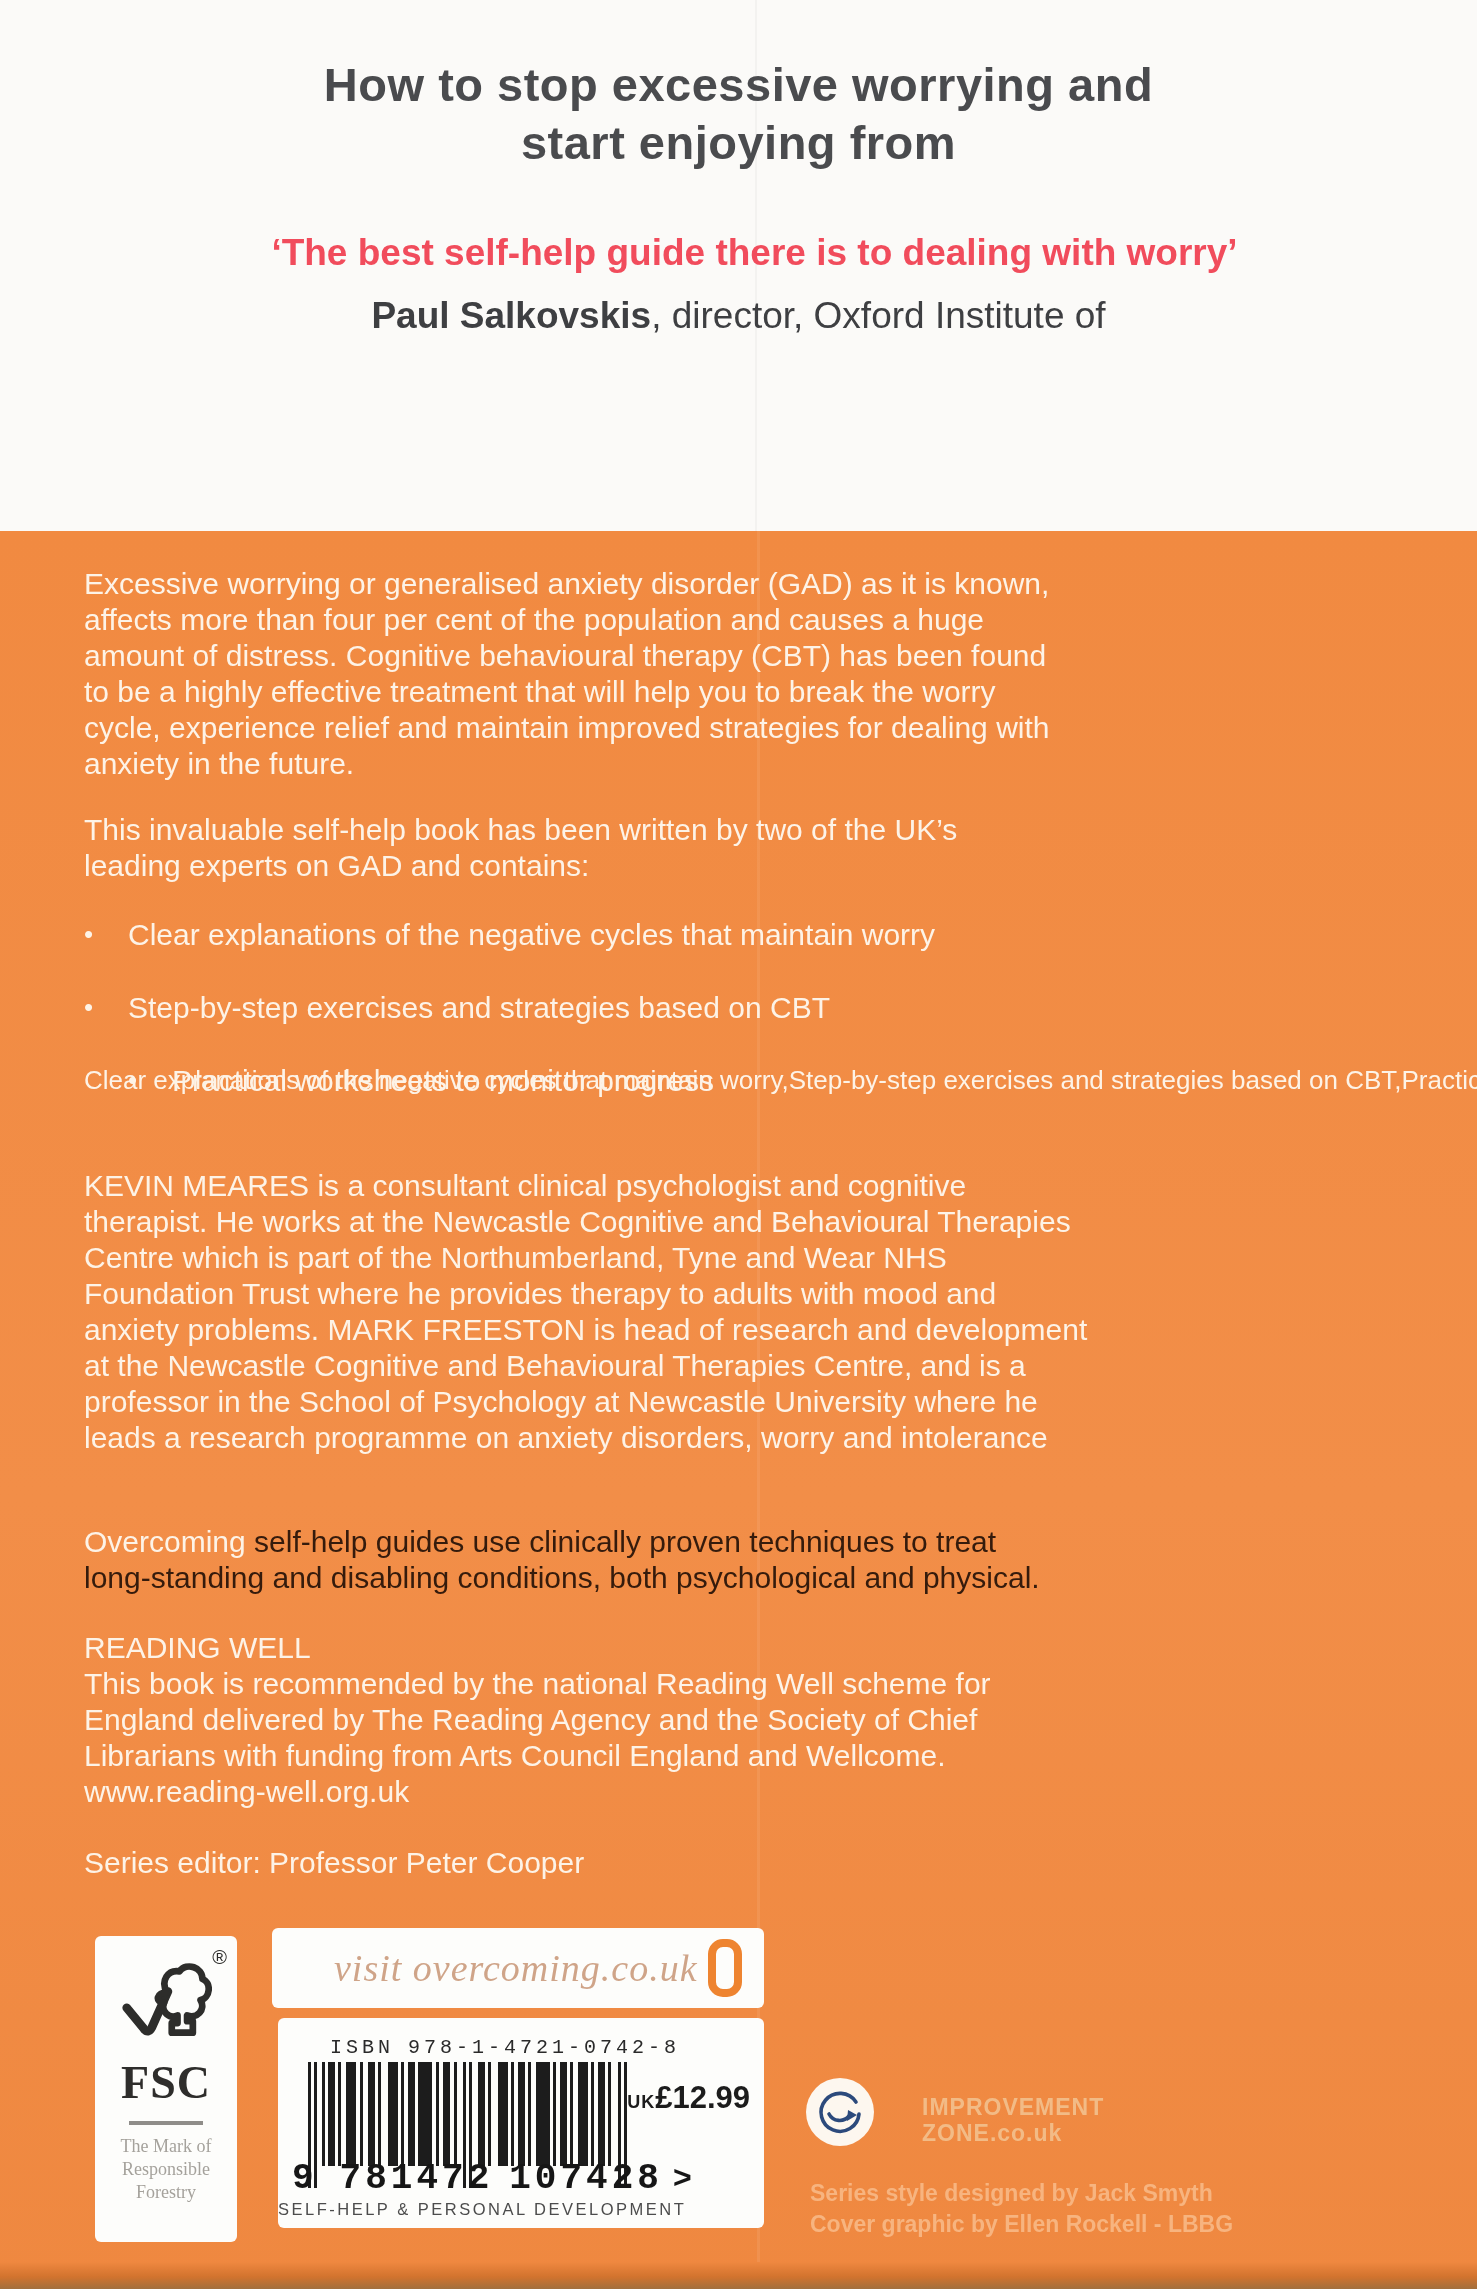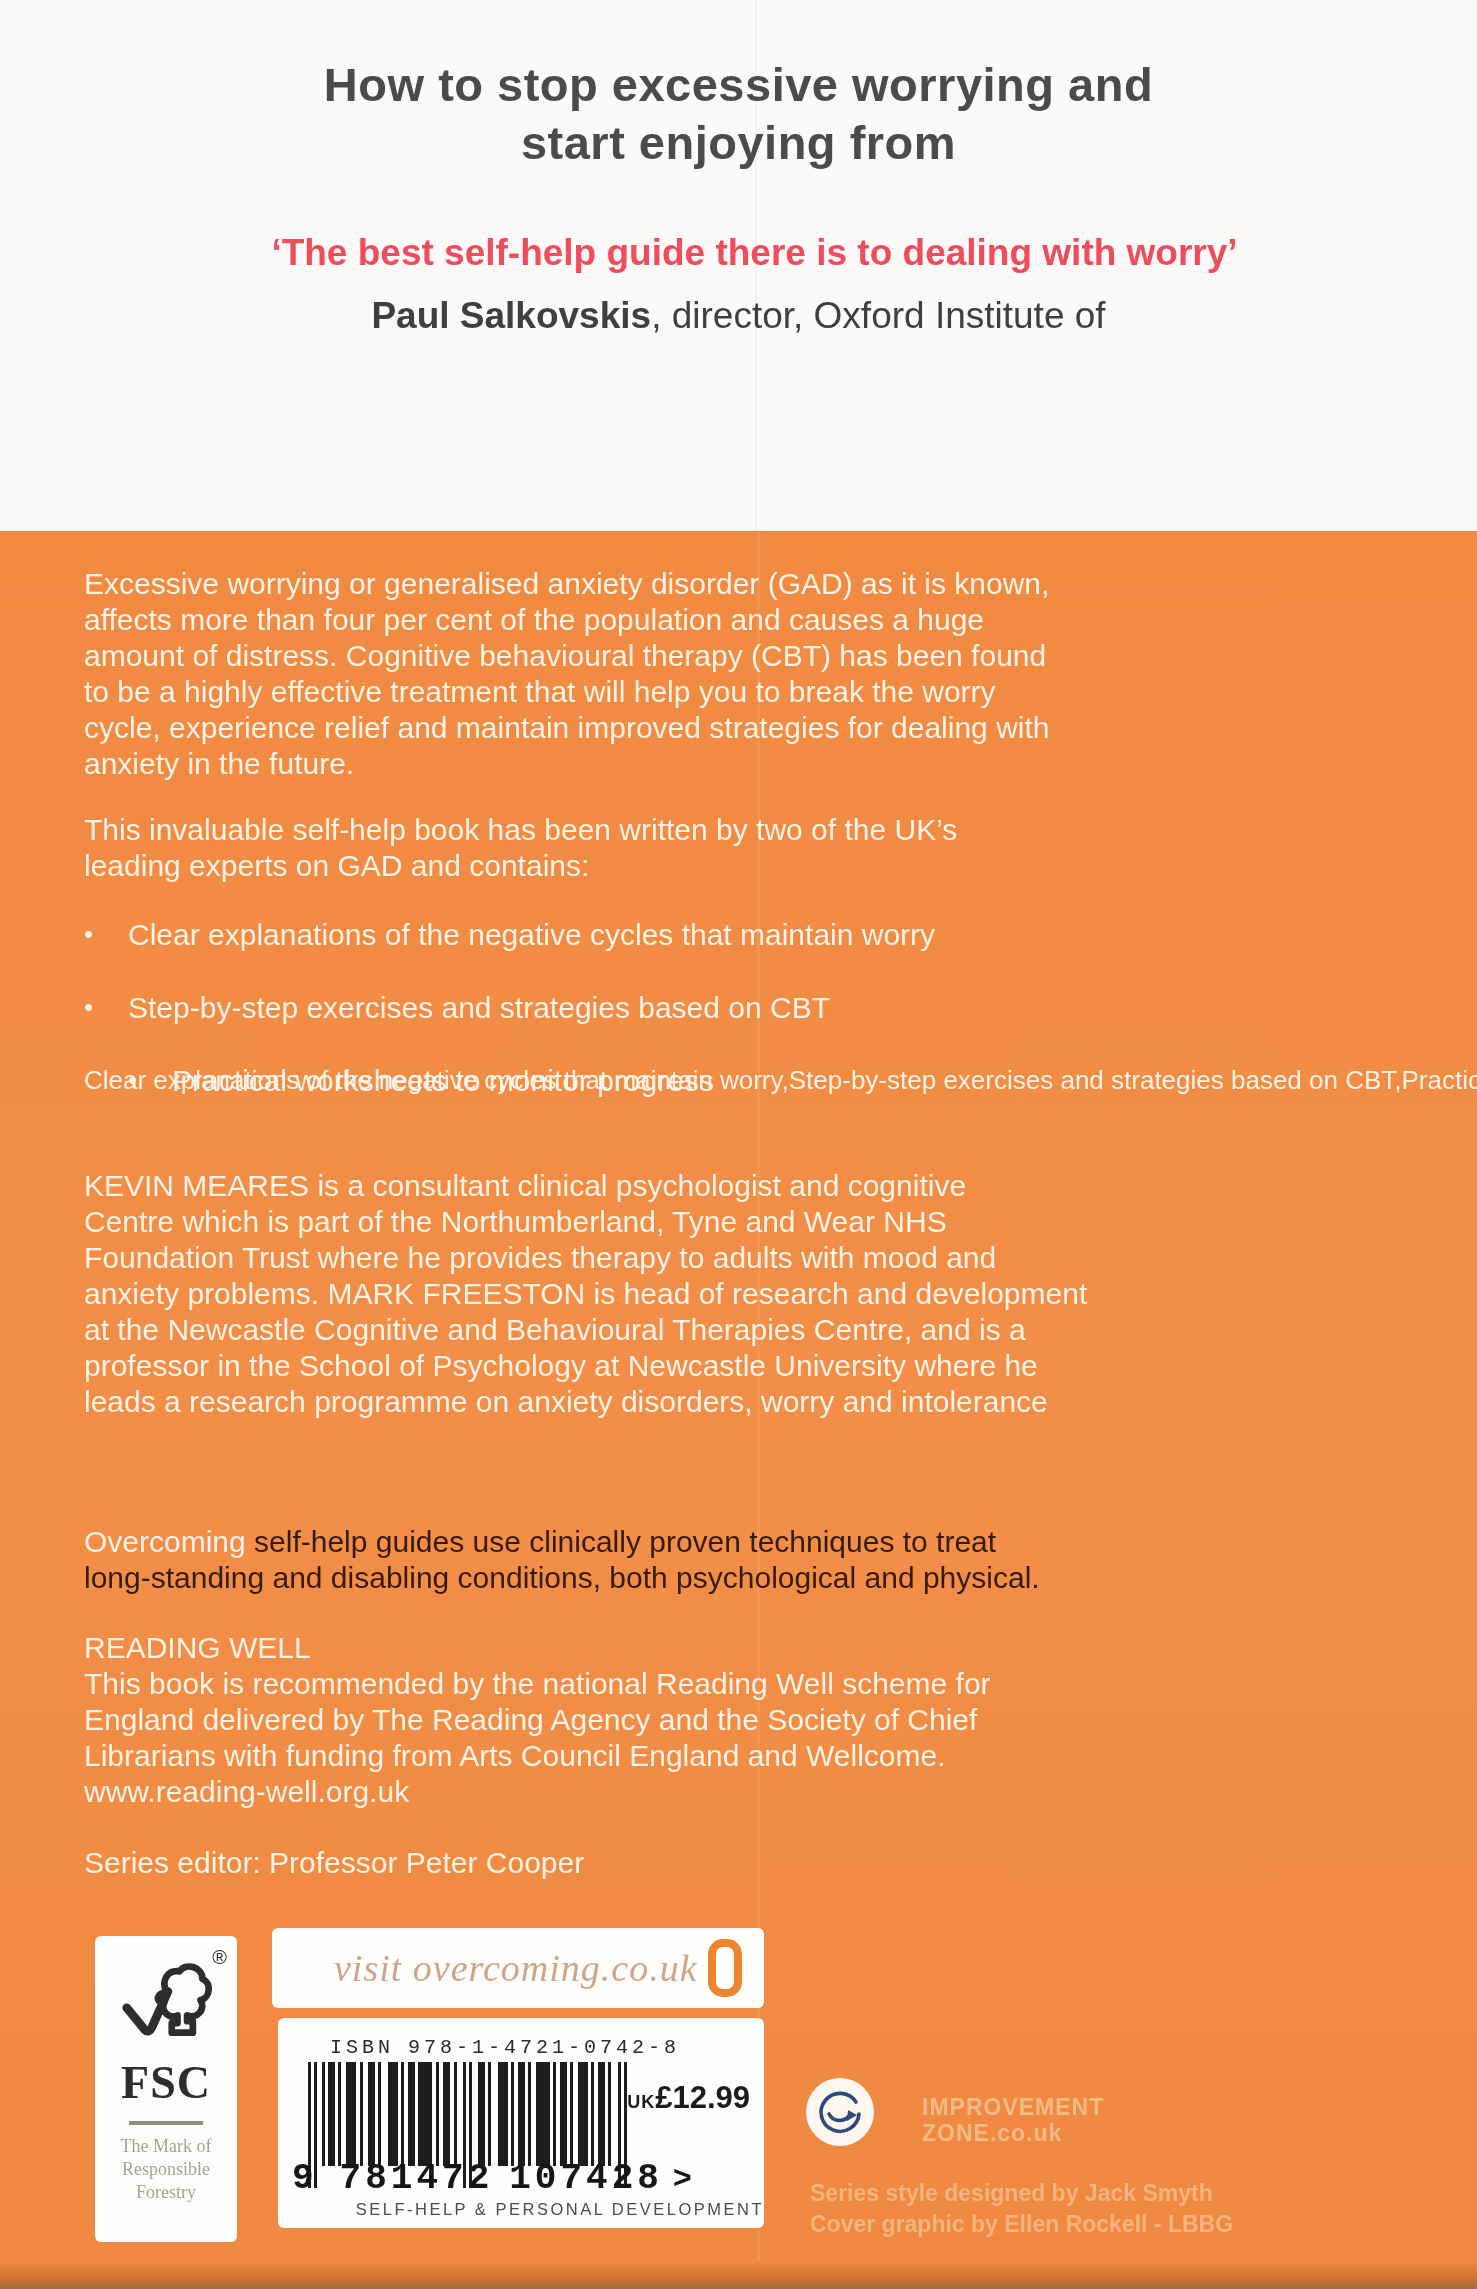--- a/index.html
+++ b/index.html
@@ -57,21 +57,21 @@
   .isbn-row .lbl{margin-right:14px;}
   .bars{position:absolute;left:30px;top:44px;}
   .price{position:absolute;right:14px;top:62px;color:#1c1c1c;white-space:nowrap;}
   .price .cur{font-size:18px;font-weight:bold;letter-spacing:1px;}
   .price .amt{font-size:31px;font-weight:bold;}
   .ean-row{position:absolute;left:14px;top:140px;display:flex;align-items:baseline;
     font-family:"Liberation Mono","DejaVu Sans Mono",monospace;font-weight:bold;
     font-size:36px;color:#161616;letter-spacing:4px;}
   .ean-row .g1{margin-left:22px;} .ean-row .g2{margin-left:16px;}
   .ean-row .arr{margin-left:10px;font-size:32px;}
-  .cat-row{position:absolute;left:0;top:182px;width:100%;text-align:right;
+  .cat-row{position:absolute;left:0;top:182px;width:100%;text-align:left;
     font-size:16.5px;letter-spacing:2.5px;color:#4c4c4c;}
   
   .iz-circle{position:absolute;left:806px;top:2078px;width:68px;height:68px;
     border-radius:50%;background:#fdf7ef;}
   .iz-circle svg{margin:10px;}
   .iz-text{position:absolute;left:922px;top:2094px;font-weight:bold;font-size:23px;
     line-height:26px;letter-spacing:1px;color:#f3c493;opacity:.85;}
   .credits{position:absolute;left:810px;top:2178px;font-weight:bold;font-size:23px;
     line-height:31px;color:rgba(255,223,190,.5);white-space:nowrap;}
 </style>
@@ -109,20 +109,21 @@
   </div>
 
   <ul class="otext bullets">
     <li><span class="marker">•</span><span>Clear explanations of the negative cycles that maintain worry</span></li>
     <li><span class="marker">•</span><span>Step-by-step exercises and strategies based on CBT</span></li>
     <li><span class="marker" hidden="">Clear explanations of the negative cycles that maintain worry,Step-by-step exercises and strategies based on CBT,Practical worksheets to monitor progress</span><span class="marker">•</span><span>Practical worksheets to monitor progress</span></li>
   </ul>
 
   <div class="otext bio">
     <div>KEVIN MEARES is a consultant clinical psychologist and cognitive</div>
+    <div>therapist. He works at the Newcastle Cognitive and Behavioural Therapies</div>
     <div>Centre which is part of the Northumberland, Tyne and Wear NHS</div>
     <div>Foundation Trust where he provides therapy to adults with mood and</div>
     <div>anxiety problems. MARK FREESTON is head of research and development</div>
     <div>at the Newcastle Cognitive and Behavioural Therapies Centre, and is a</div>
     <div>professor in the School of Psychology at Newcastle University where he</div>
     <div>leads a research programme on anxiety disorders, worry and intolerance</div>
   </div>
 
   <div class="otext overcoming">
     <div><span>Overcoming</span><span class="dark"> self-help guides use clinically proven techniques to treat</span></div>

